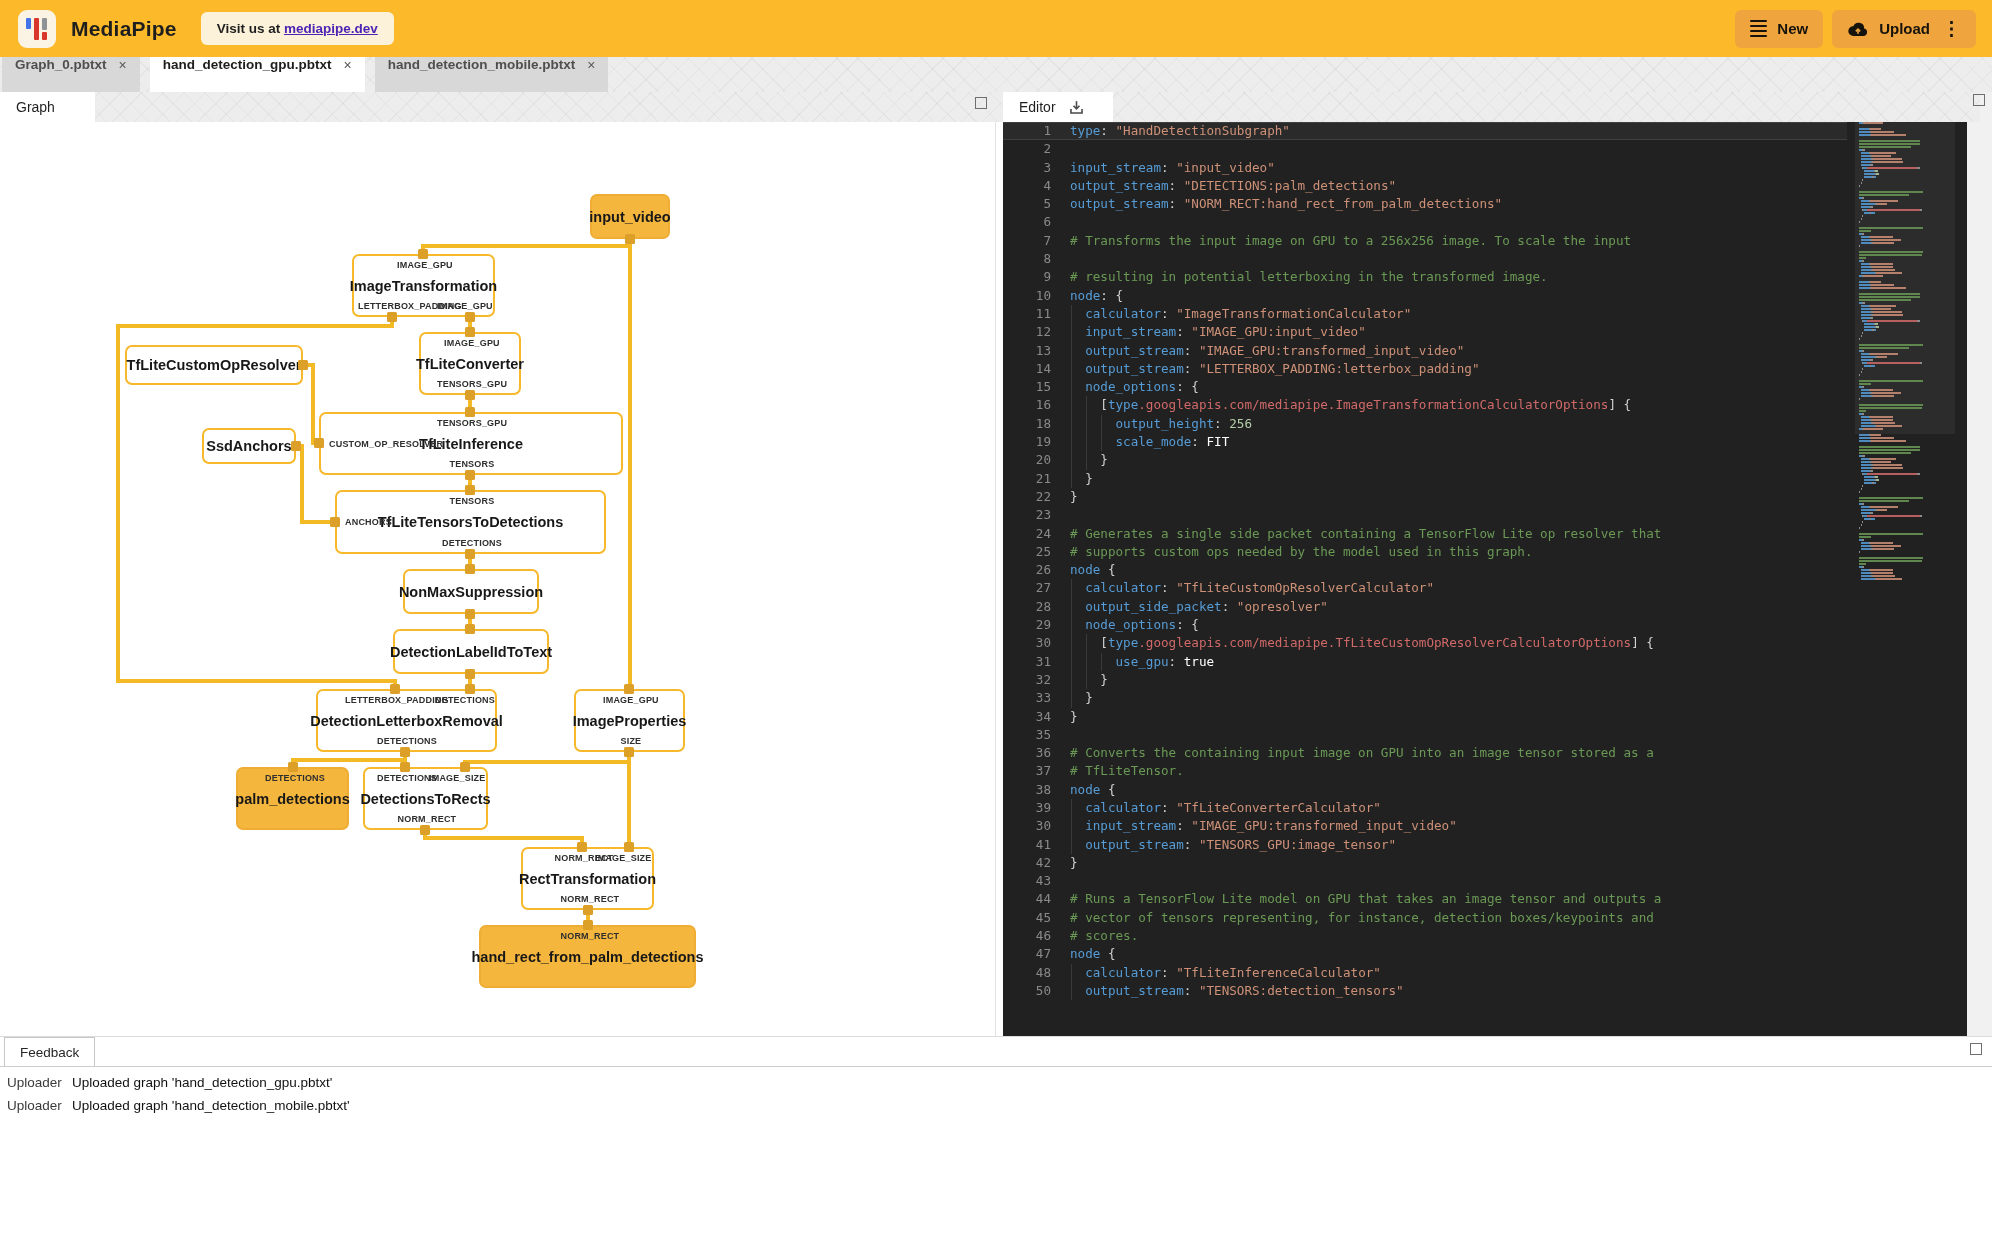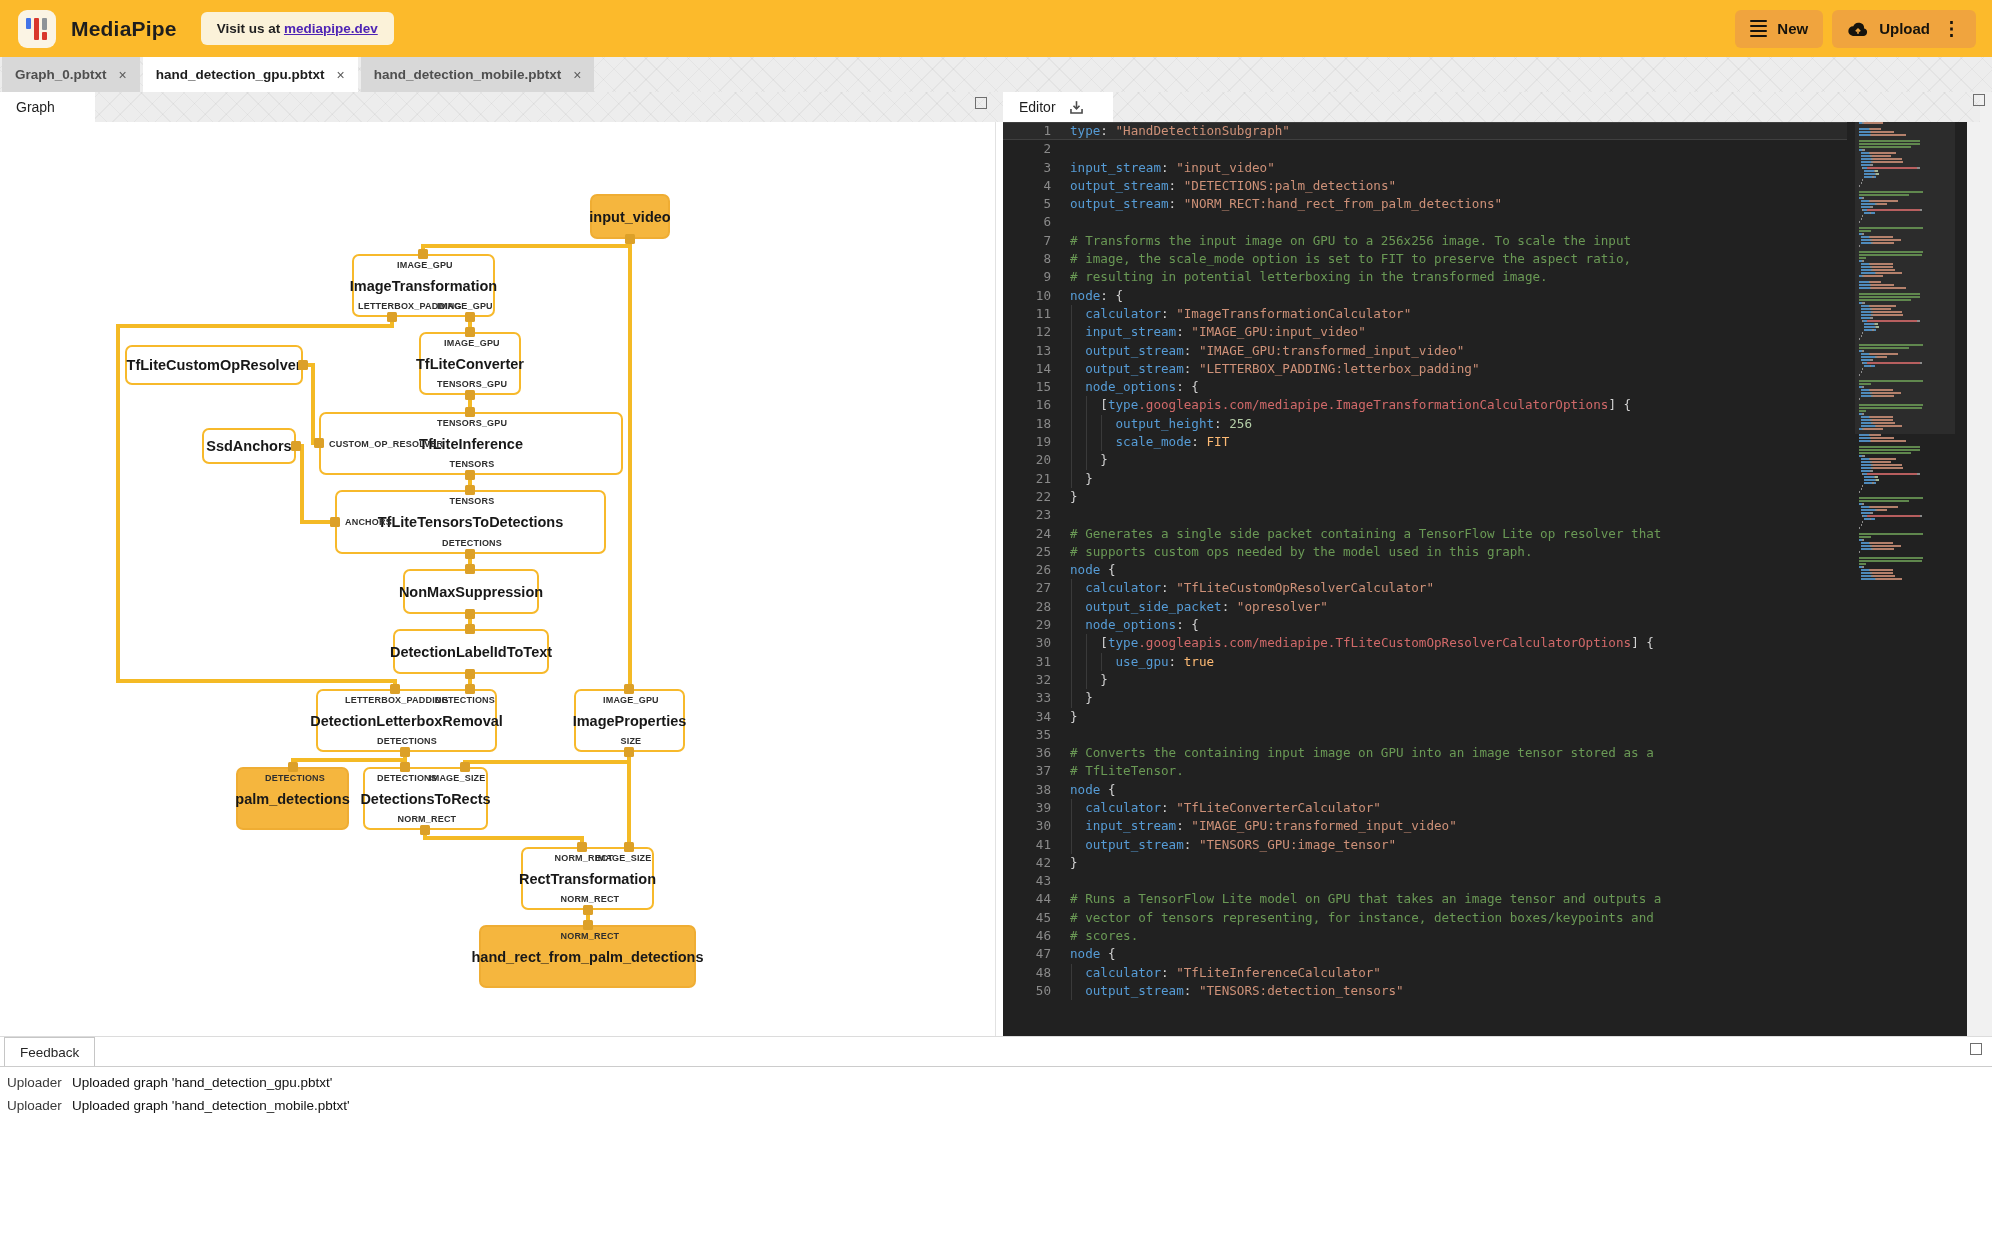--- a/index.html
+++ b/index.html
@@ -20,22 +20,22 @@
   .visit-pill{margin-left:24px;background:#FBF2D9;border-radius:6px;padding:9px 16px;font-size:13.5px;color:#1F1F1F;font-weight:bold}
   .visit-pill a{color:#4E24B5;text-decoration:underline;cursor:pointer}
   .hbtns{margin-left:auto;margin-right:16px;display:flex;gap:9px}
   .hbtn{background:#F0A43E;border-radius:6px;height:38px;display:flex;align-items:center;padding:0 15px;
         font-size:15px;font-weight:bold;color:#16130D;gap:10px;cursor:pointer}
   .menu-bars{display:flex;flex-direction:column;gap:2.5px}
   .menu-bars i{width:17px;height:2.5px;background:#16130D;border-radius:1px}
   .kebab{font-size:19px;font-weight:bold;margin-left:2px;color:#16130D}
   
   .tabbar{position:absolute;top:57px;left:0;right:0;height:35px;display:flex;align-items:stretch;padding-left:2px;z-index:10}
-  .ftab{display:flex;align-items:center;padding:0 13px;font-size:13.5px;font-weight:bold;color:#4F4F4F;
-        background:#D8D8D8;margin-right:3px;cursor:pointer;white-space:nowrap}
+  .ftab{display:flex;padding:0 13px;font-size:13.5px;font-weight:bold;color:#4F4F4F;
+        background:#D8D8D8;margin-right:10px;cursor:pointer;white-space:nowrap}
   .ftab.active{background:#FFF;color:#1D1D1D}
   .ftab .x{margin-left:12px;font-size:14px;color:#5A5A5A;font-weight:normal;cursor:pointer}
   
   .panelstrip{position:absolute;top:92px;left:0;right:12px;height:30px;z-index:5}
   .ptab{position:absolute;top:0;height:30px;background:#fff;display:flex;align-items:center;
         padding:0 16px;font-size:14px;color:#1F1F1F;box-sizing:border-box;cursor:pointer}
   .expand-ic{position:absolute;width:10px;height:10px;border:1.5px solid #6F6F6F;background:transparent;cursor:pointer}
   
   .graph-panel{position:absolute;left:0;top:122px;width:995px;height:914px;background:#fff;
                border-right:1px solid #E2E2E2;overflow:hidden;z-index:4}
@@ -50,21 +50,21 @@
   
   .editor-panel{position:absolute;left:1003px;top:122px;width:964px;height:914px;background:#212121;overflow:hidden;z-index:4}
   .code-area{position:absolute;left:0;top:0;right:120px;bottom:0;overflow:hidden;cursor:text}
   .code-line{display:flex;height:18.3px;line-height:18.3px;font-family:"DejaVu Sans Mono",monospace;
              font-size:12.6px;white-space:pre}
   .code-line.current{background:#2A2A2A;box-shadow:inset 0 1px 0 #3F3F3F,inset 0 -1px 0 #3F3F3F}
   .ln{width:48px;text-align:right;color:#8A8A8A;flex:none}
   .lc{margin-left:19px;position:relative}
   .ig{position:absolute;top:0;bottom:0;width:1px;background:#3A3A3A}
   .tk-k{color:#569CD6}.tk-s{color:#CE9178}.tk-c{color:#6A9955}.tk-p{color:#D4D4D4}
-  .tk-n{color:#B5CEA8}.tk-b{color:#fdba74}.tk-u{color:#D16969}.tk-t{color:#D4D4D4}
+  .tk-n{color:#B5CEA8}.tk-b{color:#ffffff}.tk-u{color:#D16969}.tk-t{color:#D4D4D4}
   .minimap{position:absolute;top:0;right:16px;width:92px;bottom:0;cursor:pointer}
   .mm-line{height:2px;margin-bottom:1px;display:flex}
   .mm-tok{height:2px;opacity:.85;flex:none}
   .mm-view{position:absolute;left:-4px;right:-4px;top:0;height:312px;background:rgba(255,255,255,.05)}
   
   .right-strip{position:absolute;left:1967px;top:92px;width:25px;height:944px;background:#F1F1F1;z-index:3}
   
   .feedback{position:absolute;left:0;top:1036px;width:1992px;height:206px;background:#fff;z-index:6;border-top:1px solid #DCDCDC}
   .fb-head{height:29px;border-bottom:1px solid #CCCCCC;position:relative}
   .fb-tab{position:absolute;left:4px;top:0;height:29px;box-sizing:border-box;border:1px solid #C6C6C6;border-bottom:none;
@@ -278,21 +278,21 @@
 
 <div class="editor-panel">
   <div class="code-area" id="code-area">
       <div class="code-line current"><span class="ln">1</span><span class="lc"><span class="tk-k">type</span><span class="tk-p">: </span><span class="tk-s">"HandDetectionSubgraph"</span></span></div>
       <div class="code-line"><span class="ln">2</span><span class="lc"></span></div>
       <div class="code-line"><span class="ln">3</span><span class="lc"><span class="tk-k">input_stream</span><span class="tk-p">: </span><span class="tk-s">"input_video"</span></span></div>
       <div class="code-line"><span class="ln">4</span><span class="lc"><span class="tk-k">output_stream</span><span class="tk-p">: </span><span class="tk-s">"DETECTIONS:palm_detections"</span></span></div>
       <div class="code-line"><span class="ln">5</span><span class="lc"><span class="tk-k">output_stream</span><span class="tk-p">: </span><span class="tk-s">"NORM_RECT:hand_rect_from_palm_detections"</span></span></div>
       <div class="code-line"><span class="ln">6</span><span class="lc"></span></div>
       <div class="code-line"><span class="ln">7</span><span class="lc"><span class="tk-c"># Transforms the input image on GPU to a 256x256 image. To scale the input</span></span></div>
-      <div class="code-line"><span class="ln">8</span><span class="lc"><span class="tk-c"># image, the scale_mode option is set to FIT to preserve the aspect ratio,</span></span></div>
+      <div class="code-line"><span class="ln">8</span></div>
       <div class="code-line"><span class="ln">9</span><span class="lc"><span class="tk-c"># resulting in potential letterboxing in the transformed image.</span></span></div>
       <div class="code-line"><span class="ln">10</span><span class="lc"><span class="tk-k">node</span><span class="tk-p">: {</span></span></div>
       <div class="code-line"><span class="ln">11</span><span class="lc"><i class="ig" style="left: 1px;"></i><span class="tk-t">  </span><span class="tk-k">calculator</span><span class="tk-p">: </span><span class="tk-s">"ImageTransformationCalculator"</span></span></div>
       <div class="code-line"><span class="ln">12</span><span class="lc"><i class="ig" style="left: 1px;"></i><span class="tk-t">  </span><span class="tk-k">input_stream</span><span class="tk-p">: </span><span class="tk-s">"IMAGE_GPU:input_video"</span></span></div>
       <div class="code-line"><span class="ln">13</span><span class="lc"><i class="ig" style="left: 1px;"></i><span class="tk-t">  </span><span class="tk-k">output_stream</span><span class="tk-p">: </span><span class="tk-s">"IMAGE_GPU:transformed_input_video"</span></span></div>
       <div class="code-line"><span class="ln">14</span><span class="lc"><i class="ig" style="left: 1px;"></i><span class="tk-t">  </span><span class="tk-k">output_stream</span><span class="tk-p">: </span><span class="tk-s">"LETTERBOX_PADDING:letterbox_padding"</span></span></div>
       <div class="code-line"><span class="ln">15</span><span class="lc"><i class="ig" style="left: 1px;"></i><span class="tk-t">  </span><span class="tk-k">node_options</span><span class="tk-p">: {</span></span></div>
       <div class="code-line"><span class="ln">16</span><span class="lc"><i class="ig" style="left: 1px;"></i><i class="ig" style="left: 16.1px;"></i><span class="tk-t">    </span><span class="tk-p">[</span><span class="tk-k">type</span><span class="tk-u">.googleapis.com/mediapipe.ImageTransformationCalculatorOptions</span><span class="tk-p">] {</span></span></div>
       <div class="code-line"><span class="ln">18</span><span class="lc"><i class="ig" style="left: 1px;"></i><i class="ig" style="left: 16.1px;"></i><i class="ig" style="left: 31.2px;"></i><span class="tk-t">      </span><span class="tk-k">output_height</span><span class="tk-p">: </span><span class="tk-n">256</span></span></div>
       <div class="code-line"><span class="ln">19</span><span class="lc"><i class="ig" style="left: 1px;"></i><i class="ig" style="left: 16.1px;"></i><i class="ig" style="left: 31.2px;"></i><span class="tk-t">      </span><span class="tk-k">scale_mode</span><span class="tk-p">: </span><span class="tk-b">FIT</span></span></div>

